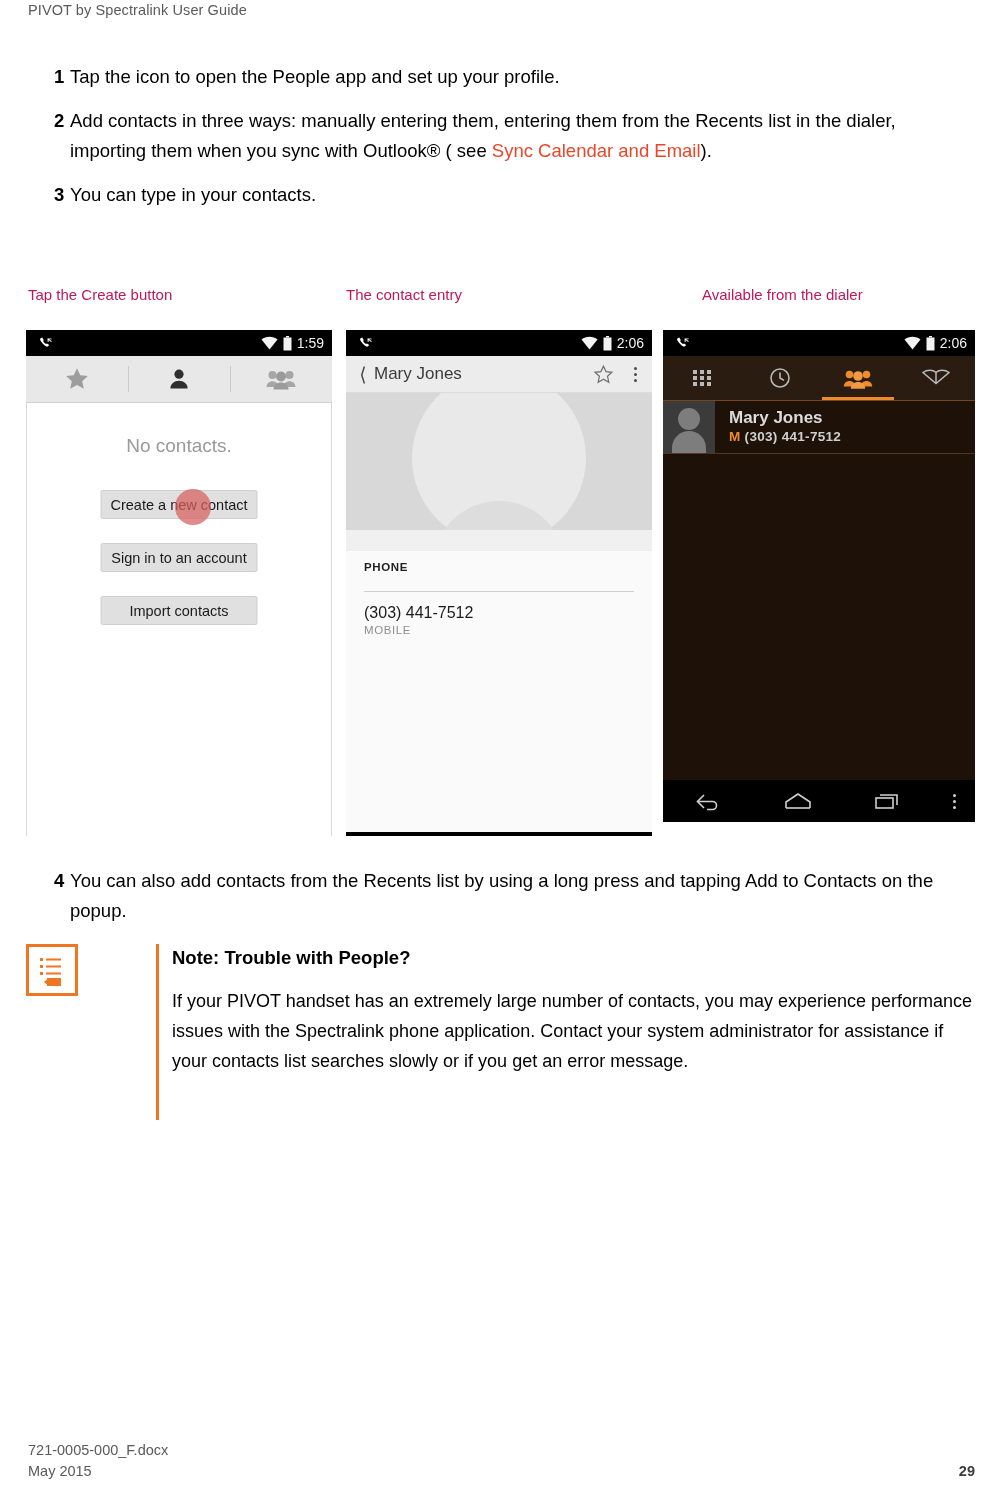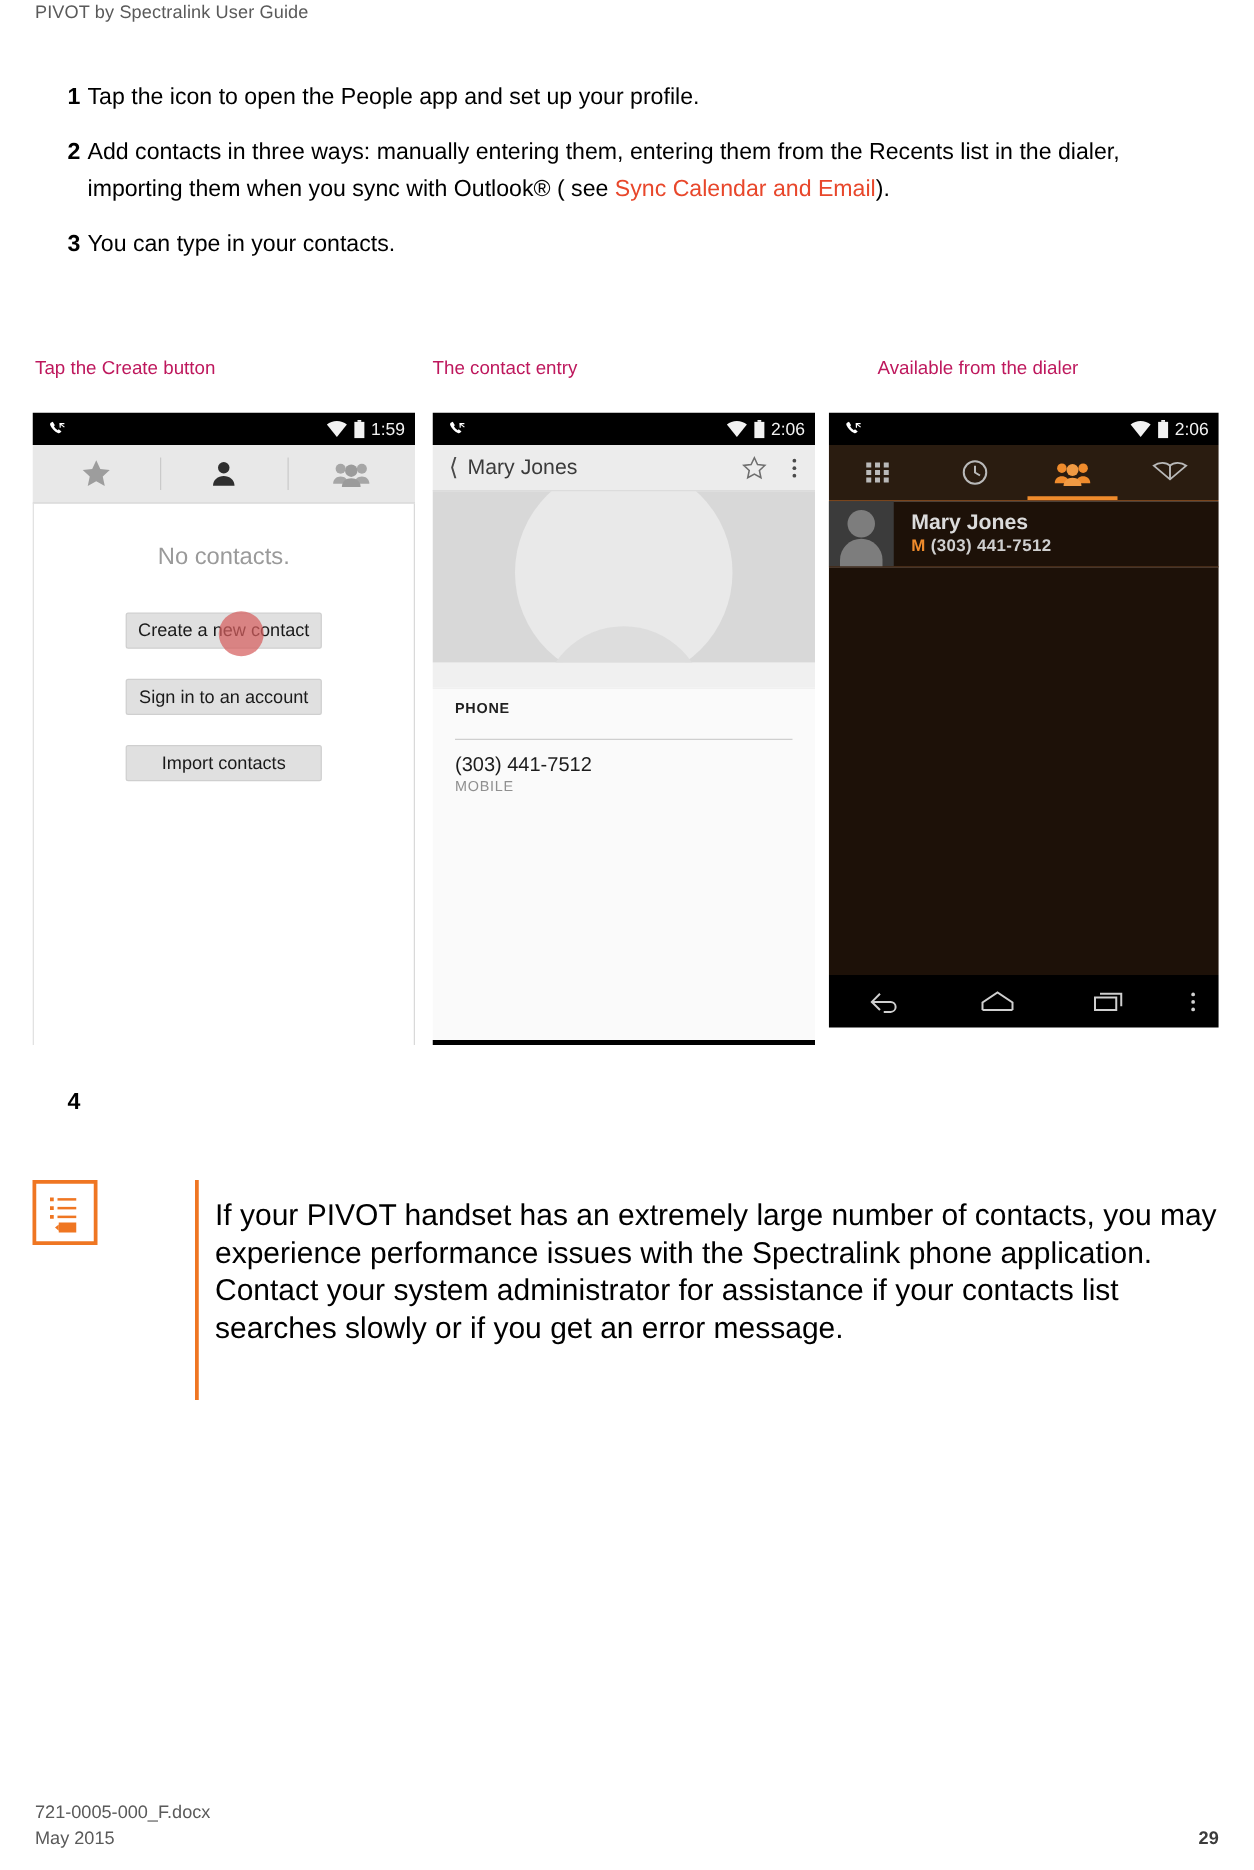--- a/index.html
+++ b/index.html
@@ -383,21 +383,21 @@
     margin-left: 146px;
   }
   .note-title {
     font-size: 18.5px;
     font-weight: bold;
     line-height: 28px;
     color: #000;
     margin-bottom: 12px;
   }
   .note-text {
-    font-size: 24px;
+    font-size: 18px;
     line-height: 30px;
     color: #000;
     max-width: 830px;
     margin-top: 14px;
   }
 
   
   .footer {
     position: absolute;
     left: 28px;
@@ -675,40 +675,42 @@
         <i></i>
       </div>
     </div>
   </div>
 
 </div>
 
 <div class="steps" style="top:866px">
   <div class="step">
     <div class="step-num">4</div>
+    <div class="step-body">You can also add contacts from the Recents list by using a long press and tapping Add to Contacts on the popup.</div>
   </div>
 </div>
 
 <div class="note">
   <div class="note-icon">
     <svg width="46" height="46" viewBox="0 0 46 46">
       <g fill="#ef7622">
         <rect x="11" y="11" width="3" height="3"></rect>
           <rect x="17" y="11.5" width="15" height="2"></rect>
         <rect x="11" y="18" width="3" height="3"></rect>
           <rect x="17" y="18.5" width="15" height="2"></rect>
         <rect x="11" y="25" width="3" height="3"></rect>
           <rect x="17" y="25.5" width="15" height="2"></rect>
         <rect x="18" y="31" width="14" height="8"></rect>
         <path d="M15 35l3-2.5v5z"></path>
       </g>
     </svg>
   </div>
   <div class="note-bar"></div>
   <div class="note-body">
+    <div class="note-title">Note: Trouble with People?</div>
     <div class="note-text">If your PIVOT handset has an extremely large number of contacts, you may experience performance issues with the Spectralink phone application. Contact your system administrator for assistance if your contacts list searches slowly or if you get an error message.</div>
   </div>
 </div>
 
 <div class="footer">
   <div class="fline">721-0005-000_F.docx</div>
   <div class="fline">
     <span>May 2015</span>
     <span class="page-no">29</span>
   </div>

